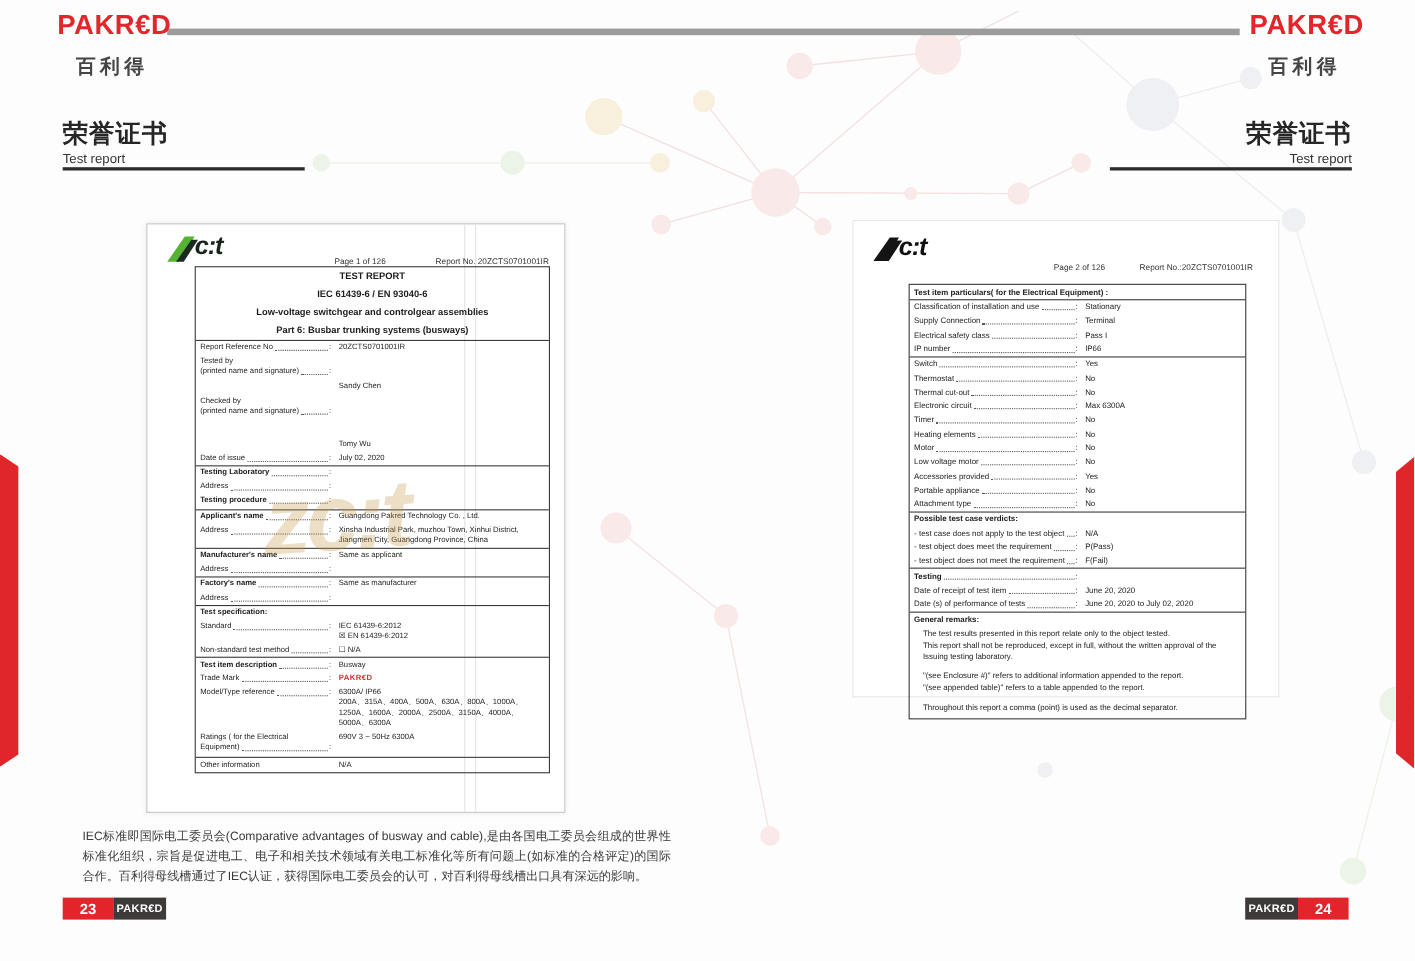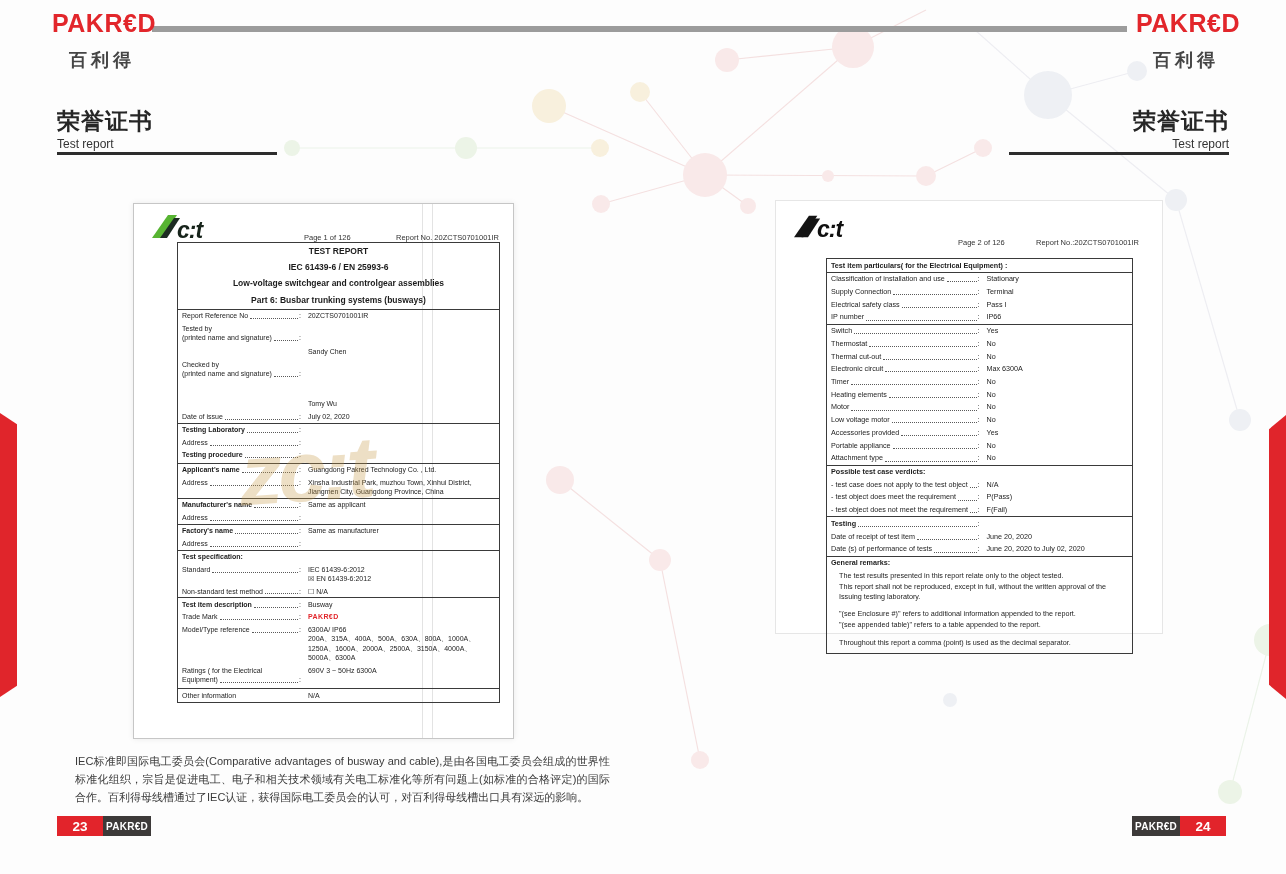--- a/index.html
+++ b/index.html
@@ -29,21 +29,21 @@
   .ribbon-left{left:0;top:413px;clip-path:polygon(0 0,100% 4%,100% 96%,0 100%);}
   .ribbon-right{left:1269px;top:415px;clip-path:polygon(0 5%,100% 0,100% 100%,0 95%);}
 
   
   .cert{position:absolute;background:#fff;z-index:2;}
   .cert1{left:133px;top:203px;width:379px;height:534px;border:1px solid #c6c6c6;
          box-shadow:0 0 6px rgba(0,0,0,.08);}
   .cert2{left:775px;top:200px;width:386px;height:432px;border:1px solid #e6e6e6;}
   .scanline{position:absolute;top:0;bottom:0;width:1px;background:#e3e3e3;}
 
-  .zct{position:absolute;display:flex;align-items:flex-end;}
+  .zct{position:absolute;display:flex;align-items:flex-start;}
   .zct svg{display:block;}
   .zct .txt{font-size:23px;font-weight:800;font-style:italic;letter-spacing:-1px;margin-left:-7px;line-height:1;}
   .zct-green .txt{color:#17241b;}
   .zct-black .txt{color:#101010;}
 
   .pageinfo{position:absolute;font-size:7.5px;color:#333;white-space:nowrap;}
 
   .ttable{position:absolute;border:1.5px solid #3a3a3a;background:transparent;
           font-size:7px;line-height:1.35;color:#1c1c1c;z-index:1;}
   .cert1 .ttable{left:43px;top:38px;width:321px;}
@@ -185,21 +185,21 @@
       <svg width="34" height="30" viewBox="0 0 34 30">
         <polygon points="2,26 18,3 27,3 12,26" fill="#57b432"></polygon>
         <polygon points="10,26 24,6 30,6 17,26" fill="#1c2b22"></polygon>
       </svg>
       <span class="txt">c:t</span>
     </div>
     <div class="pageinfo" style="left:170px;top:29px">Page 1 of 126</div>
     <div class="pageinfo" style="left:262px;top:29px">Report No. 20ZCTS0701001IR</div>
     <div class="ttable" id="cert1-table">
         <div class="ttitle">TEST REPORT</div>
-        <div class="ttitle">IEC 61439-6 / EN 25993-6</div>
+        <div class="ttitle">IEC 61439-6 / EN 93040-6</div>
         <div class="ttitle">Low-voltage switchgear and controlgear assemblies</div>
         <div class="ttitle last">Part 6: Busbar trunking systems (busways)</div>
         <div class="trow">
           <div class="lcell">
             <div class="lline">
               <span class="ltext">Report Reference No</span>
               <span class="leader"></span>
               <span class="colon">:</span>
             </div>
           </div>

